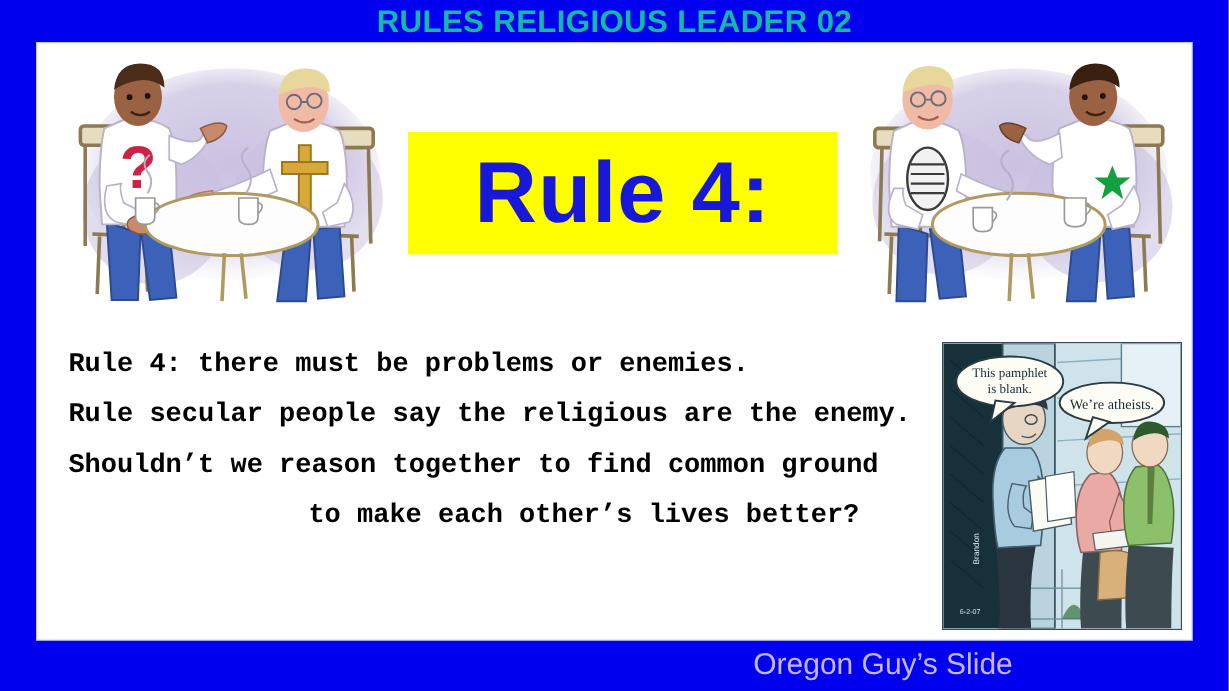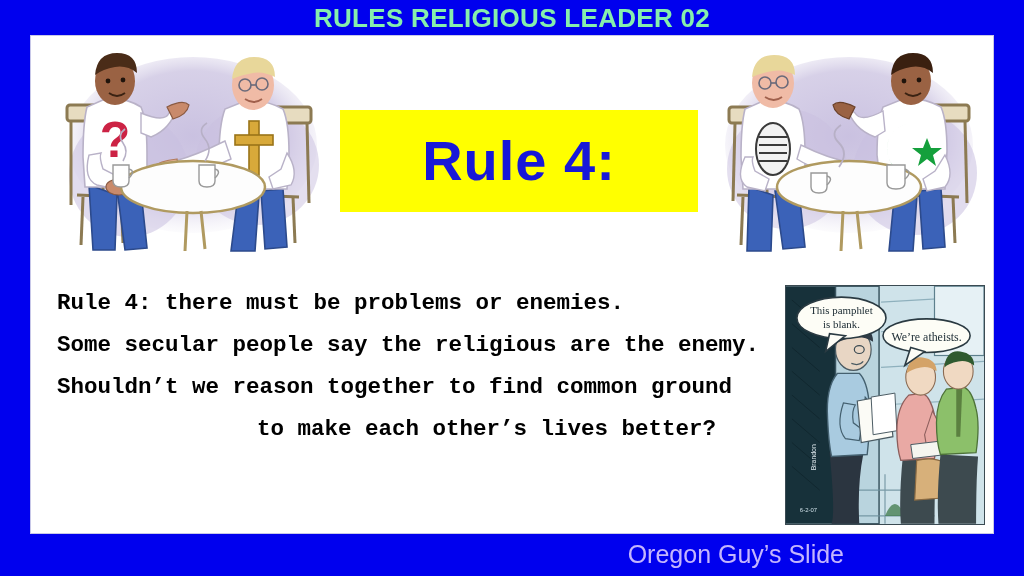--- a/index.html
+++ b/index.html
@@ -21,21 +21,21 @@
   #title-bar {
     position: absolute;
     left: 0; top: 0;
     width: 1024px;
     height: 36px;
     display: flex;
     align-items: center;
     justify-content: center;
   }
   #title-text {
-    color: #86efac;
+    color: #14b8a6;
     font-size: 26px;
     font-weight: bold;
     letter-spacing: 0.3px;
     white-space: nowrap;
     text-align: center;
   }
   
   #panel {
     position: absolute;
     left: 31px;
@@ -81,21 +81,21 @@
     top: 74px;
     width: 358px;
     height: 102px;
     background: #ffff00;
     display: flex;
     align-items: center;
     justify-content: center;
   }
   #rule-banner-text {
     color: #1818d8;
-    font-size: 56px;
+    font-size: 72px;
     font-weight: bold;
     line-height: 1;
     letter-spacing: 1px;
     white-space: nowrap;
   }
   
   #body-copy {
     position: absolute;
     left: 26px;
     top: 246px;
@@ -315,21 +315,21 @@
         </g>
       </svg>
     </div>
 
     <div id="rule-banner">
       <span id="rule-banner-text">Rule 4:</span>
     </div>
 
     <div id="body-copy">
       <div class="body-line">Rule 4: there must be problems or enemies.</div>
-      <div class="body-line">Some secular people say the religious are the enemy.</div>
+      <div class="body-line">Rule secular people say the religious are the enemy.</div>
       <div class="body-line">Shouldn’t we reason together to find common ground</div>
       <div class="body-line indent">to make each other’s lives better?</div>
     </div>
 
     <div id="cartoon">
       <svg viewBox="0 0 200 240" xmlns="http://www.w3.org/2000/svg">
 
         <rect x="0" y="0" width="200" height="240" fill="#cfe3ea"></rect>
 
         <path d="M0 0 L52 0 L50 240 L0 240 Z" fill="#17313a"></path>

